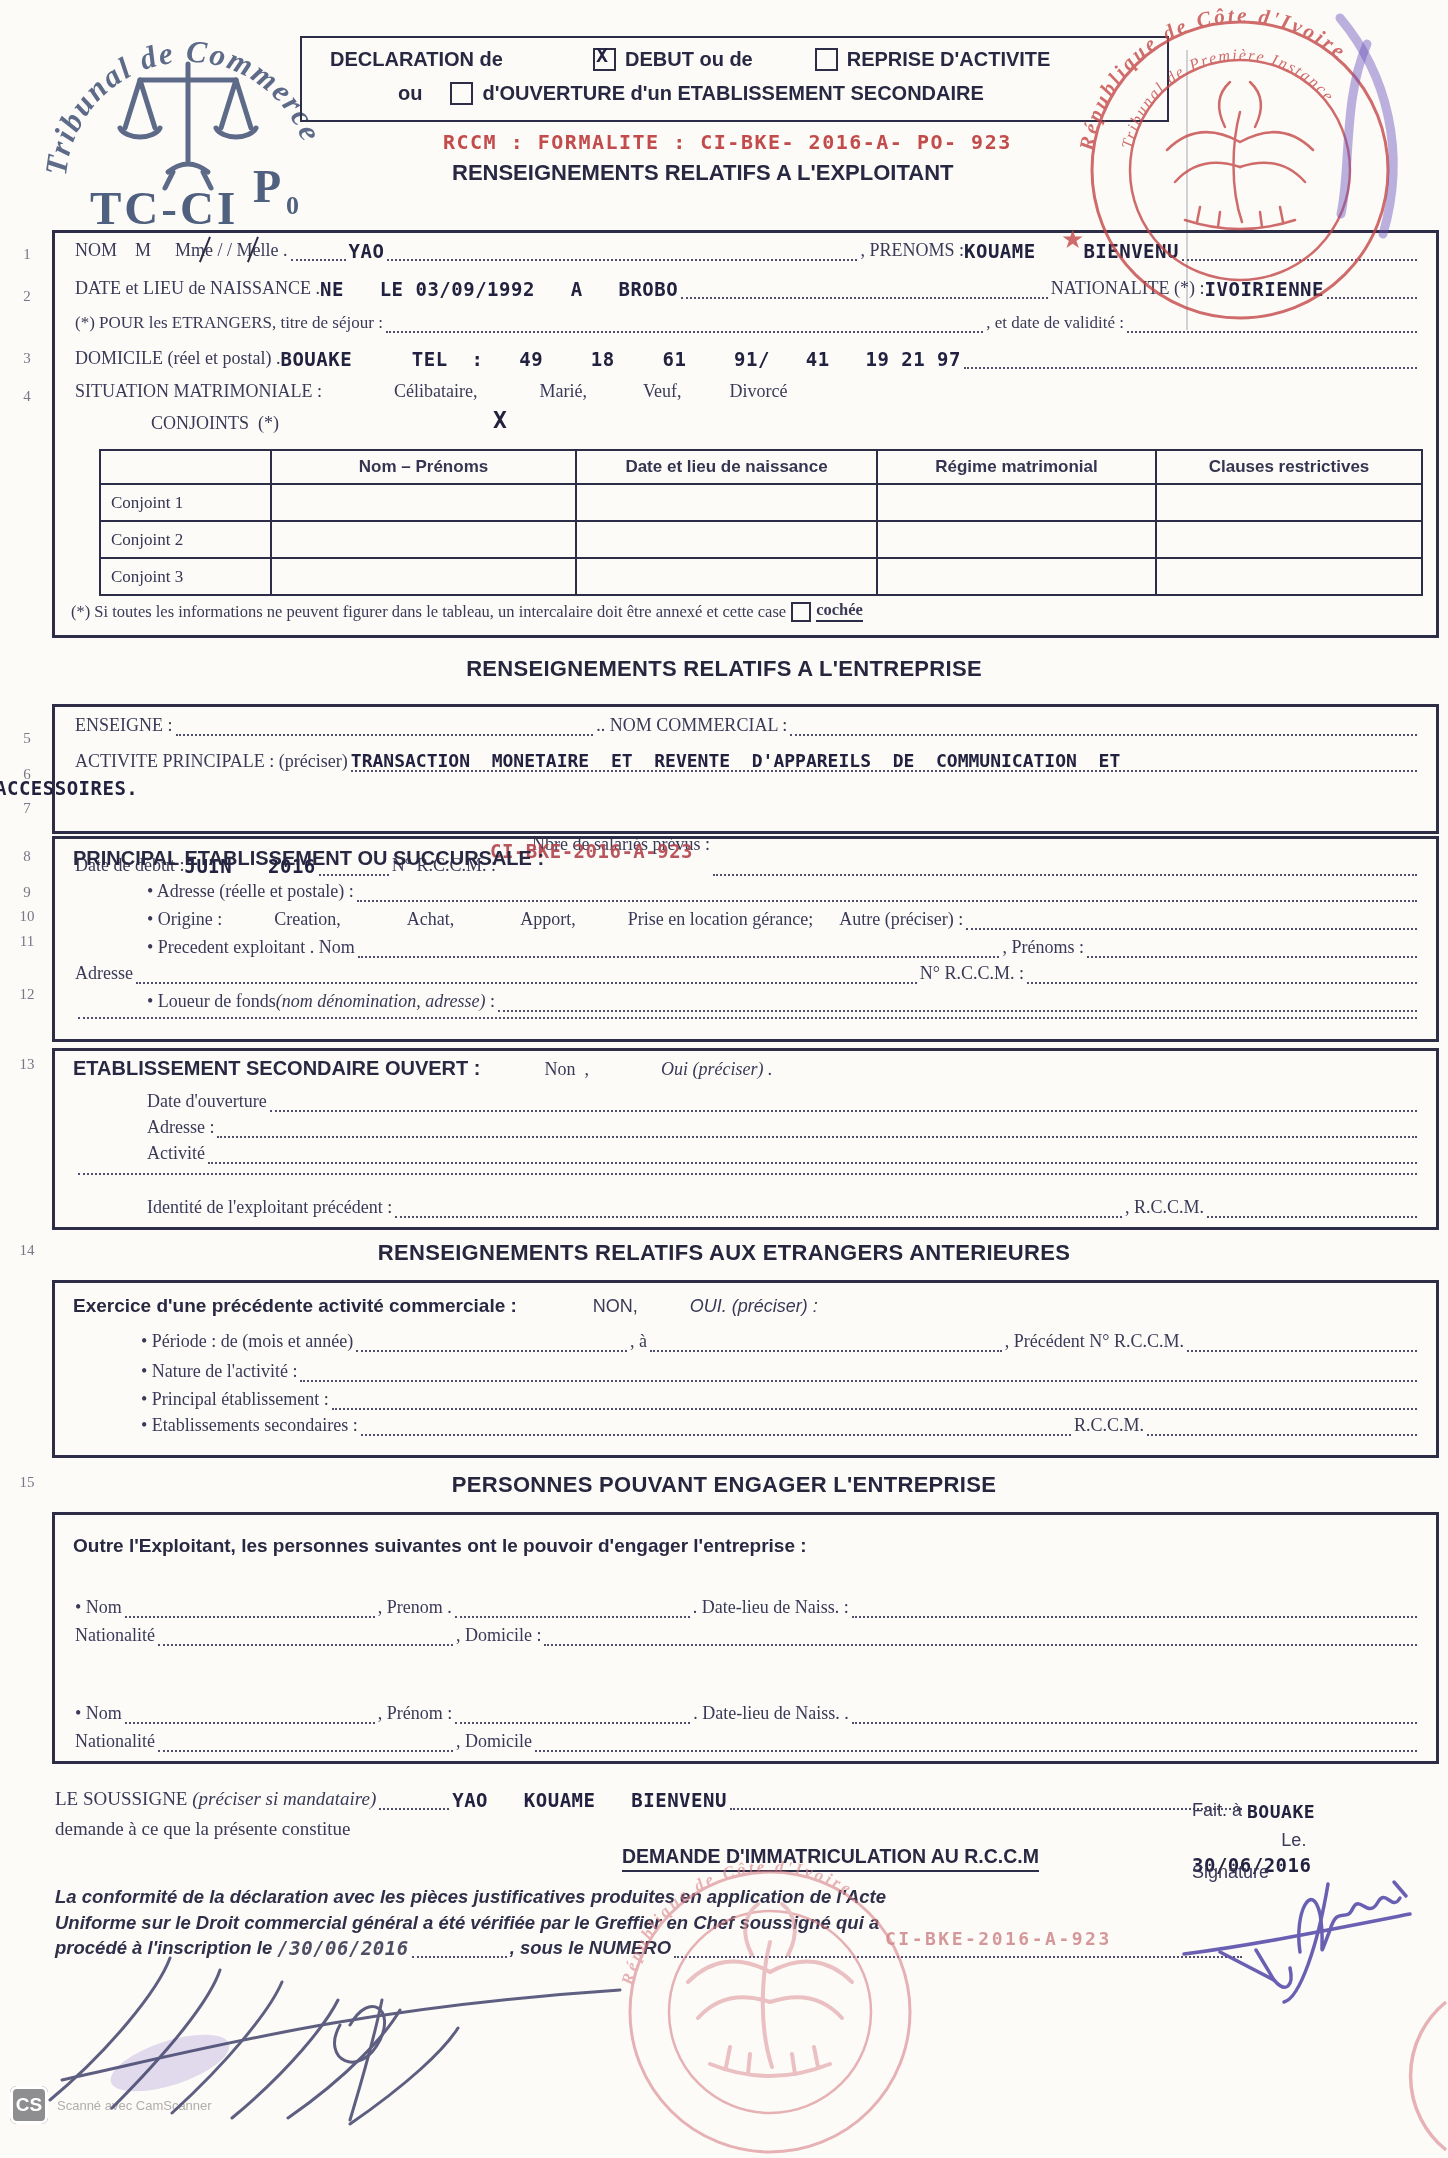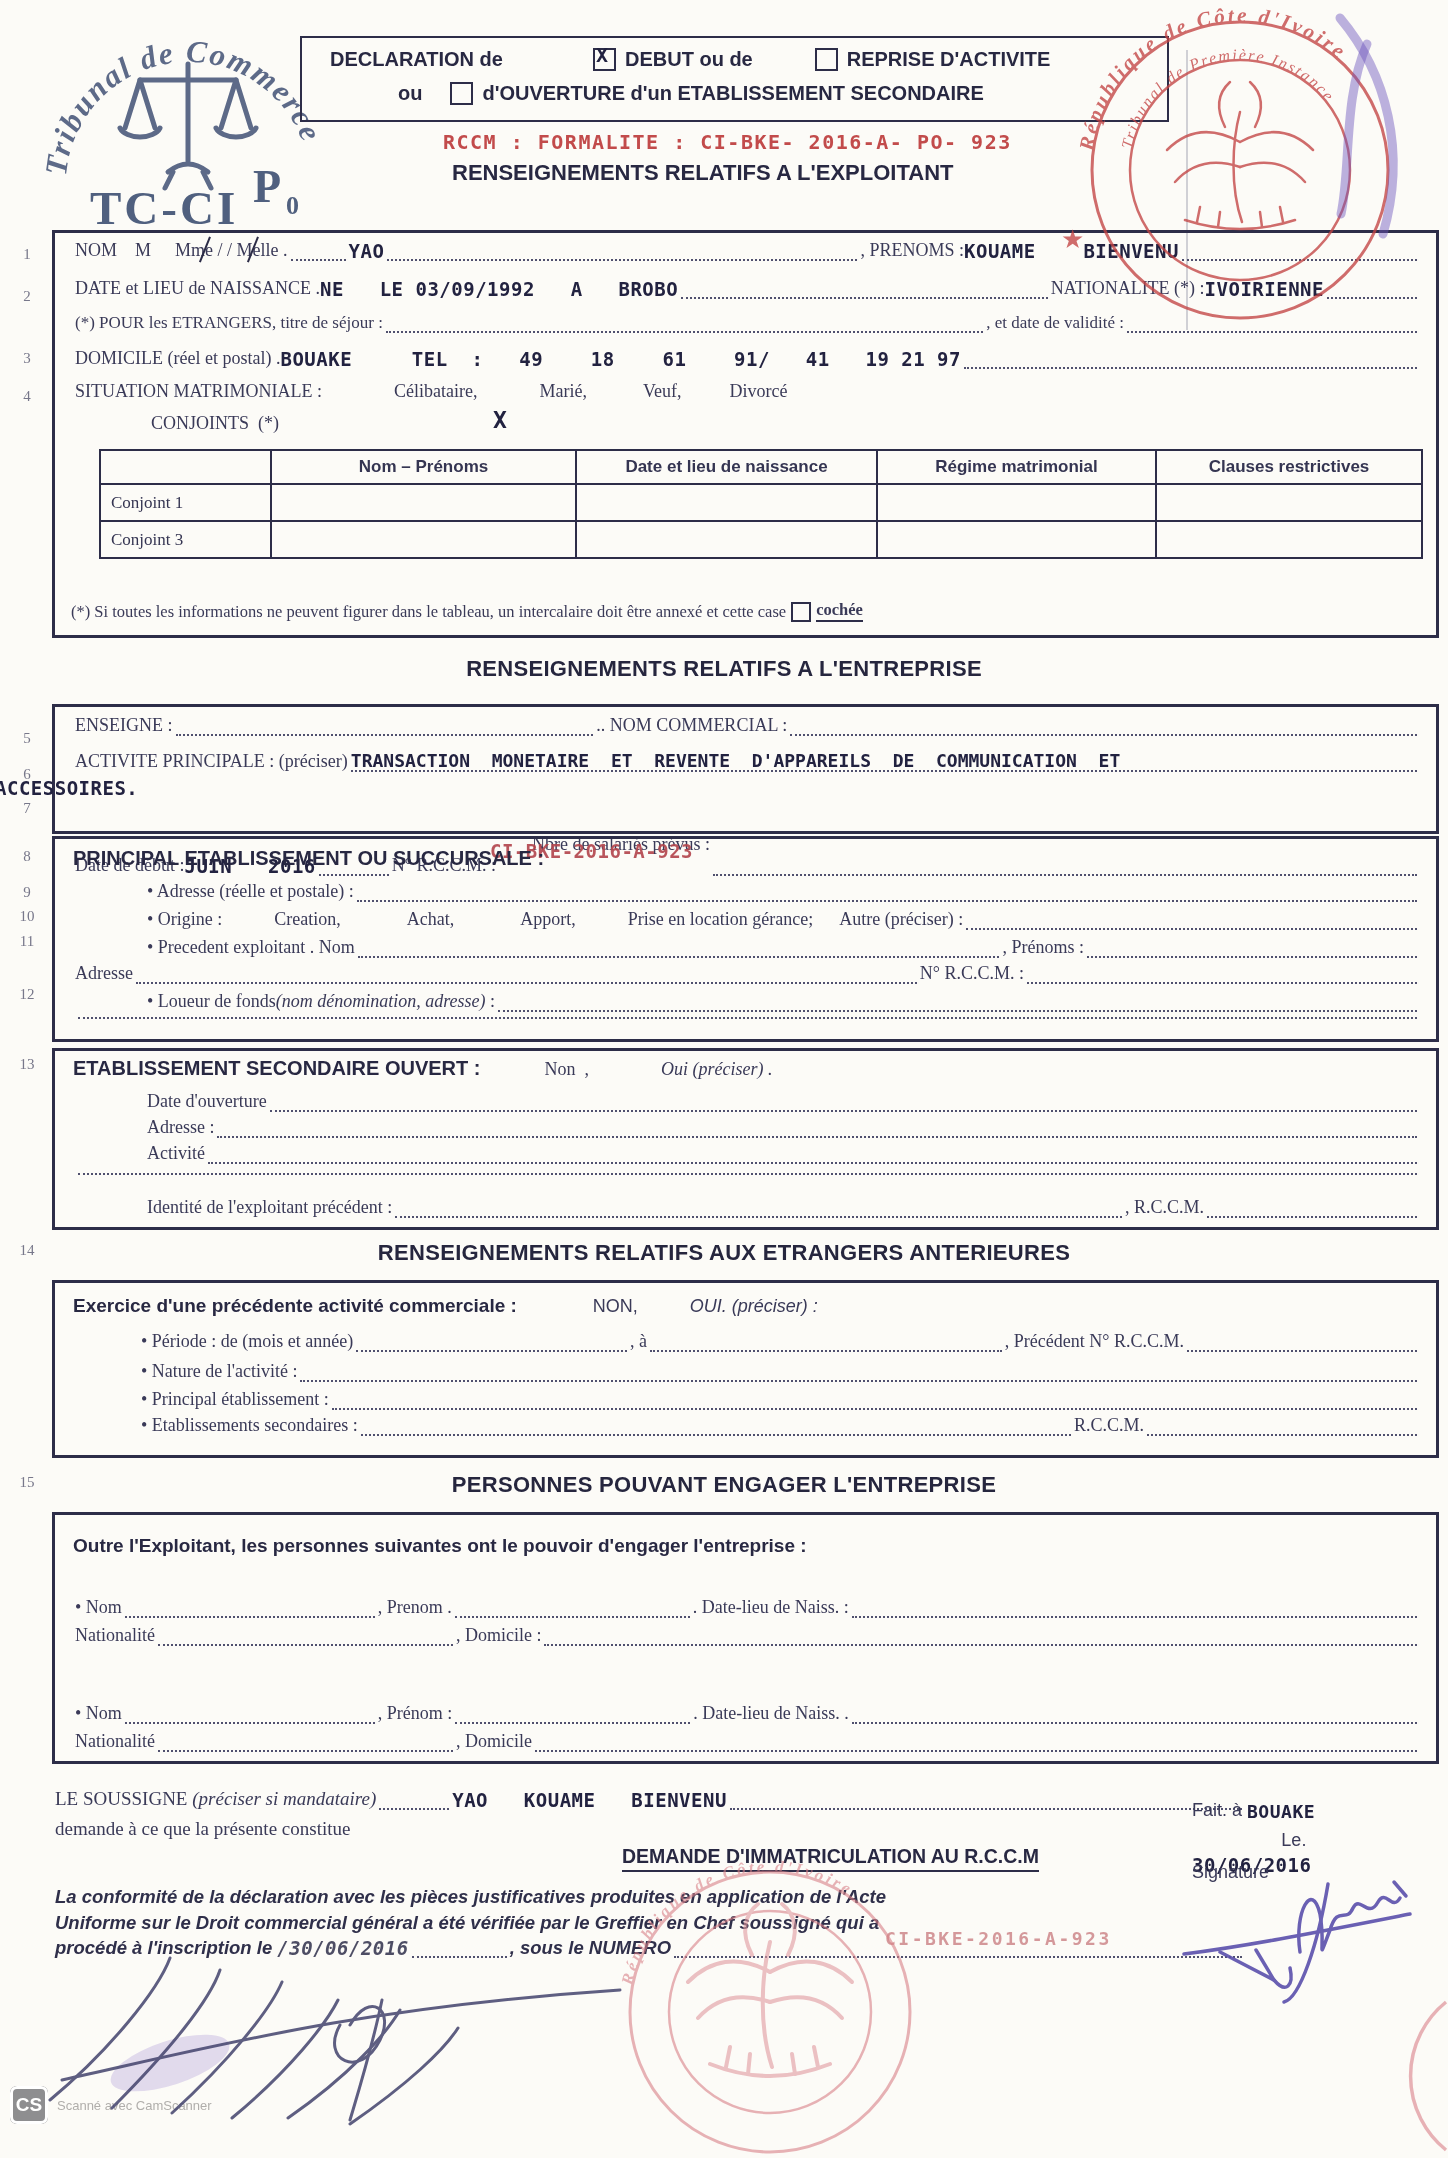--- a/index.html
+++ b/index.html
@@ -176,20 +176,27 @@
         <td style="border:2.5px solid #2d2d48;text-align:center;font-family:'Liberation Sans',sans-serif;font-weight:bold;font-size:17px;">Clauses restrictives</td>
       </tr>
       <tr style="height:37px;">
         <td style="border:2.5px solid #2d2d48;padding-left:10px;font-size:17px;">Conjoint 1</td>
         <td style="border:2.5px solid #2d2d48;"></td>
         <td style="border:2.5px solid #2d2d48;"></td>
         <td style="border:2.5px solid #2d2d48;"></td>
         <td style="border:2.5px solid #2d2d48;"></td>
       </tr>
       <tr style="height:37px;">
+        <td style="border:2.5px solid #2d2d48;padding-left:10px;font-size:17px;">Conjoint 2</td>
+        <td style="border:2.5px solid #2d2d48;"></td>
+        <td style="border:2.5px solid #2d2d48;"></td>
+        <td style="border:2.5px solid #2d2d48;"></td>
+        <td style="border:2.5px solid #2d2d48;"></td>
+      </tr>
+      <tr style="height:37px;">
         <td style="border:2.5px solid #2d2d48;padding-left:10px;font-size:17px;">Conjoint 3</td>
         <td style="border:2.5px solid #2d2d48;"></td>
         <td style="border:2.5px solid #2d2d48;"></td>
         <td style="border:2.5px solid #2d2d48;"></td>
         <td style="border:2.5px solid #2d2d48;"></td>
       </tr>
     </tbody>
       </table>
 
     <div class="row" style="left:16px;top:368px;font-size:16.5px;">

